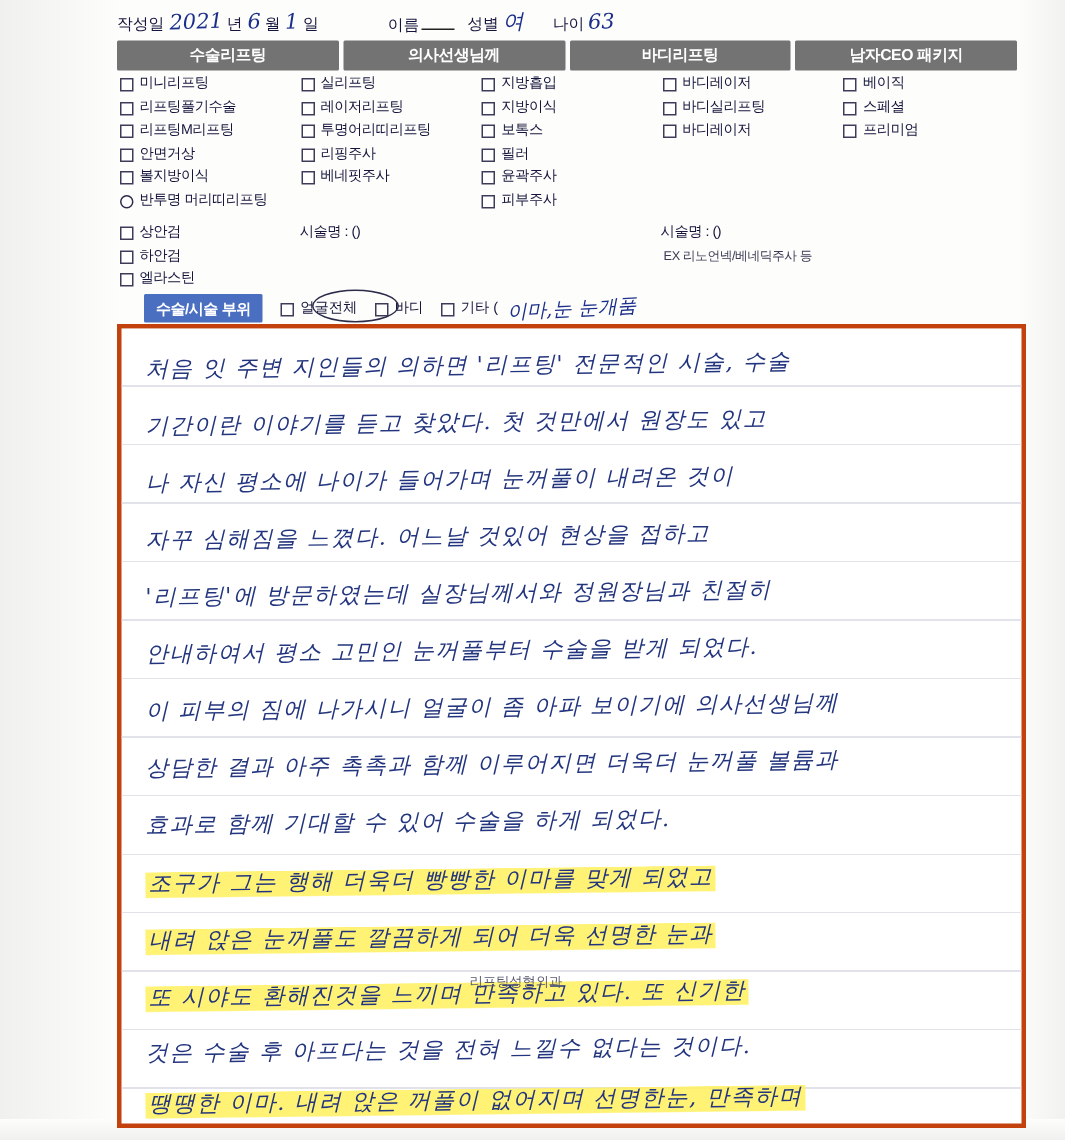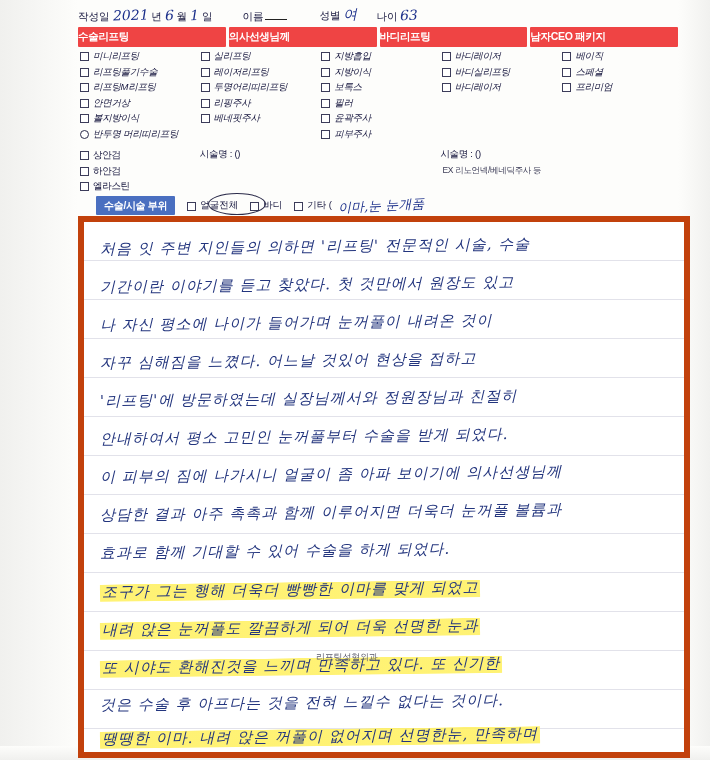--- a/index.html
+++ b/index.html
@@ -48,54 +48,54 @@
     transform: rotate(-2deg);
     display: inline-block;
   }
   .hdr .rule {
     display: inline-block;
     border-bottom: 1px solid #222;
     min-width: 22px;
     margin: 0 2px;
     height: 12px;
   }
-  .hdr-date { margin-right: 4px; }
+  .hdr-date { margin-right: 20px; }
   .hdr-name { margin-left: 26px; }
-  .hdr-sex  { margin-left: 30px; }
+  .hdr-sex  { margin-left: 6px; }
   .hdr-age  { margin-left: 16px; }
 
   
   .cats {
     position: absolute;
     top: 27px;
     left: 78px;
     width: 600px;
     display: flex;
     gap: 3px;
   }
   .cat {
     flex: 1;
-    background: #ef4444;
+    background: #737373;
     color: #ffffff;
     font-size: 10.5px;
     font-weight: bold;
+    text-align: center;
     padding: 3px 0 3px;
     letter-spacing: -0.3px;
     border-radius: 1px;
   }
 
   
   .cols {
     position: absolute;
     top: 46px;
     left: 78px;
     width: 600px;
     display: flex;
     gap: 3px;
-    font-style: italic;
   }
   .col { flex: 1; padding-top: 3px; }
   .item {
     display: flex;
     align-items: flex-start;
     font-size: 9.5px;
     line-height: 13px;
     color: #14143c;
     margin-bottom: 2.5px;
     letter-spacing: -0.3px;
@@ -184,21 +184,21 @@
     border-radius: 50%;
   }
 
   
   .note {
     position: absolute;
     top: 216px;
     left: 78px;
     width: 600px;
     height: 530px;
-    border: 6px solid #c2410c;
+    border: 3px solid #c2410c;
     background: #ffffff;
     overflow: hidden;
   }
   .note-lines {
     position: absolute;
     inset: 0;
     background-image: repeating-linear-gradient(
       to bottom,
       transparent 0px,
       transparent 38px,

